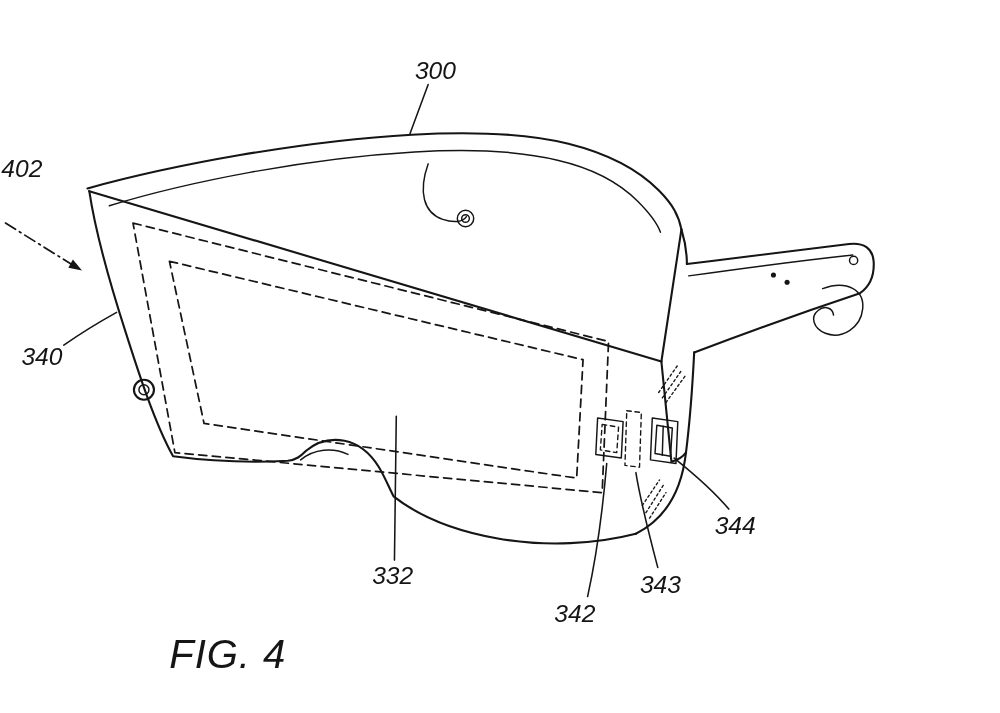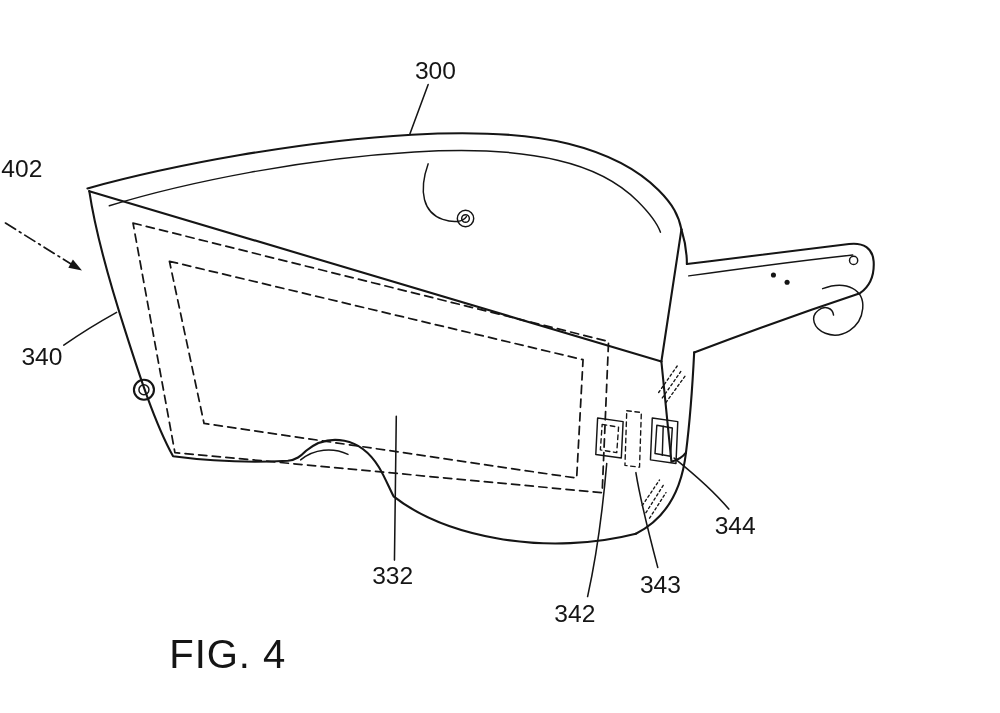--- a/index.html
+++ b/index.html
@@ -1,18 +1,18 @@
 <!DOCTYPE html>
 <html style="--ink: #151515; --paper: #ffffff;"><head>
 <meta charset="utf-8">
 <style>
   :root { --ink:#151515; --paper:#ffffff; }
   * { box-sizing: border-box; }
   body { margin:0; background:var(--paper); }
-  .stage { position:relative; width:911px; height:713px; background:var(--paper); overflow:hidden; }
+  .stage { position:relative; width:911px; height:713px; background:var(--paper); overflow:hidden;font-style:italic; }
   svg { display:block; width:100%; height:100%; }
   text { font-family:"Liberation Sans","DejaVu Sans",sans-serif; fill:var(--ink); stroke:none; }
   .ref { font-size:27px; }
   .caption { font-size:44px; letter-spacing:1px; }
   path, circle, line, polyline { stroke:var(--ink); fill:none; stroke-linecap:round; stroke-linejoin:round; }
   .s2 { stroke-width:2.3; }
   .s1 { stroke-width:1.6; }
   .dash { stroke-width:1.9; stroke-dasharray:9 6; }
   .dashsm { stroke-width:1.5; stroke-dasharray:5 4; }
   .dashdot { stroke-width:1.9; stroke-dasharray:13 5 2 5; }

